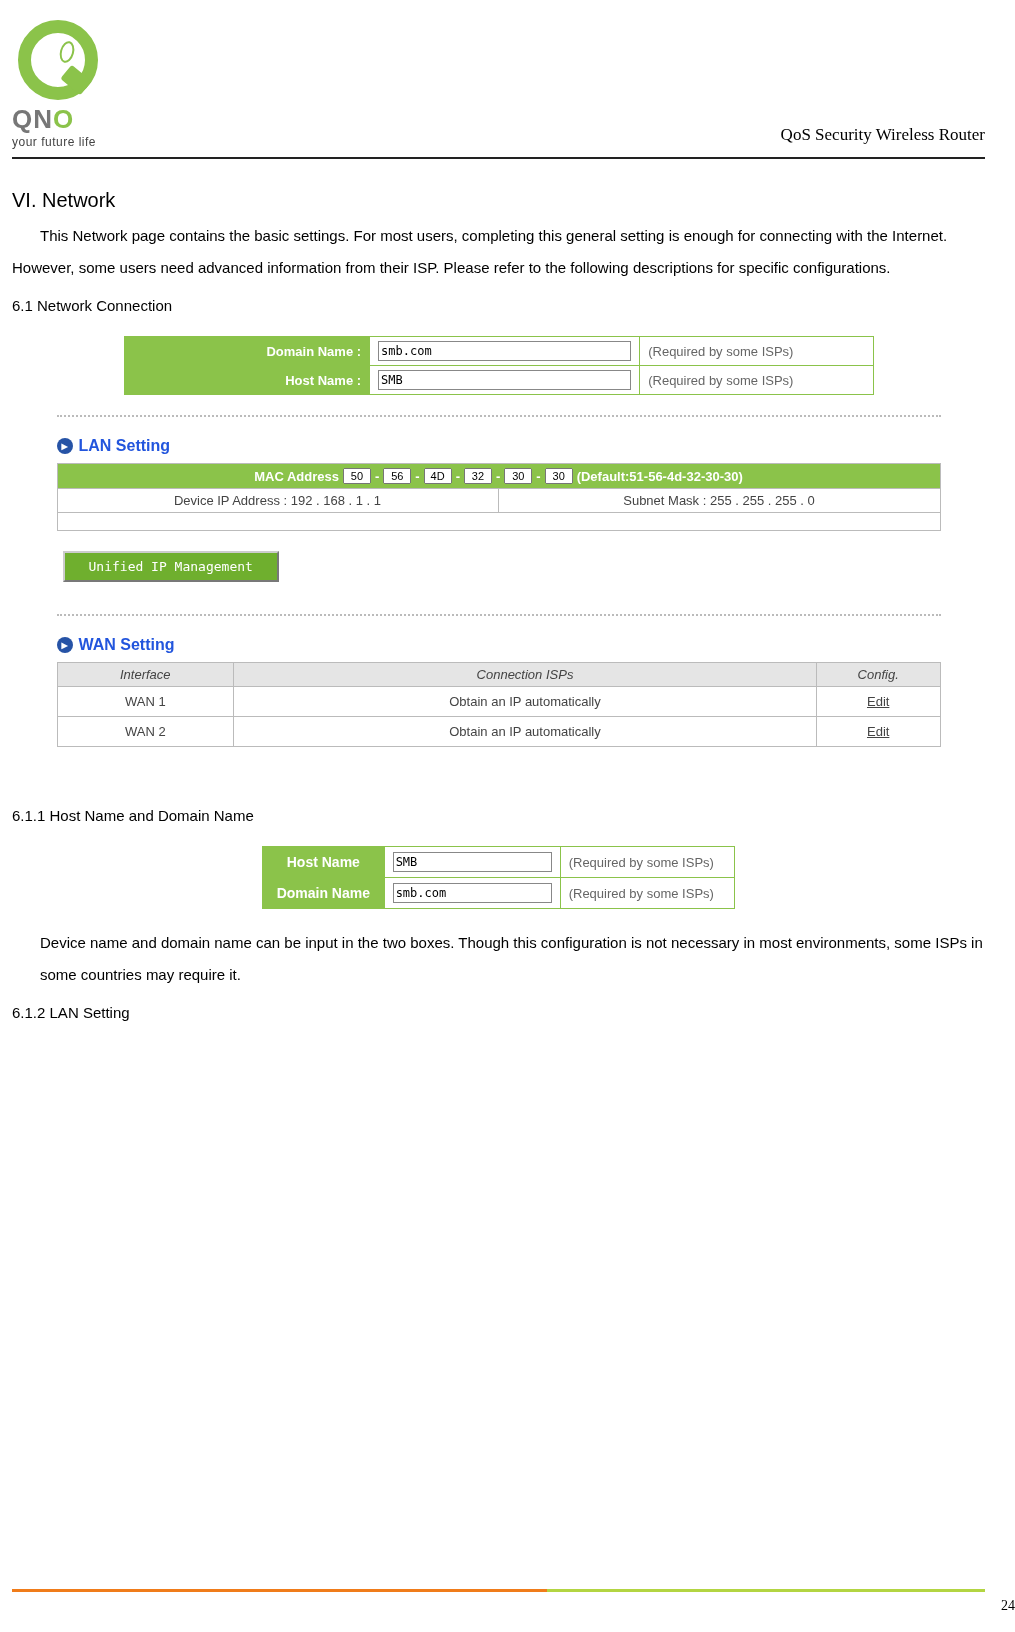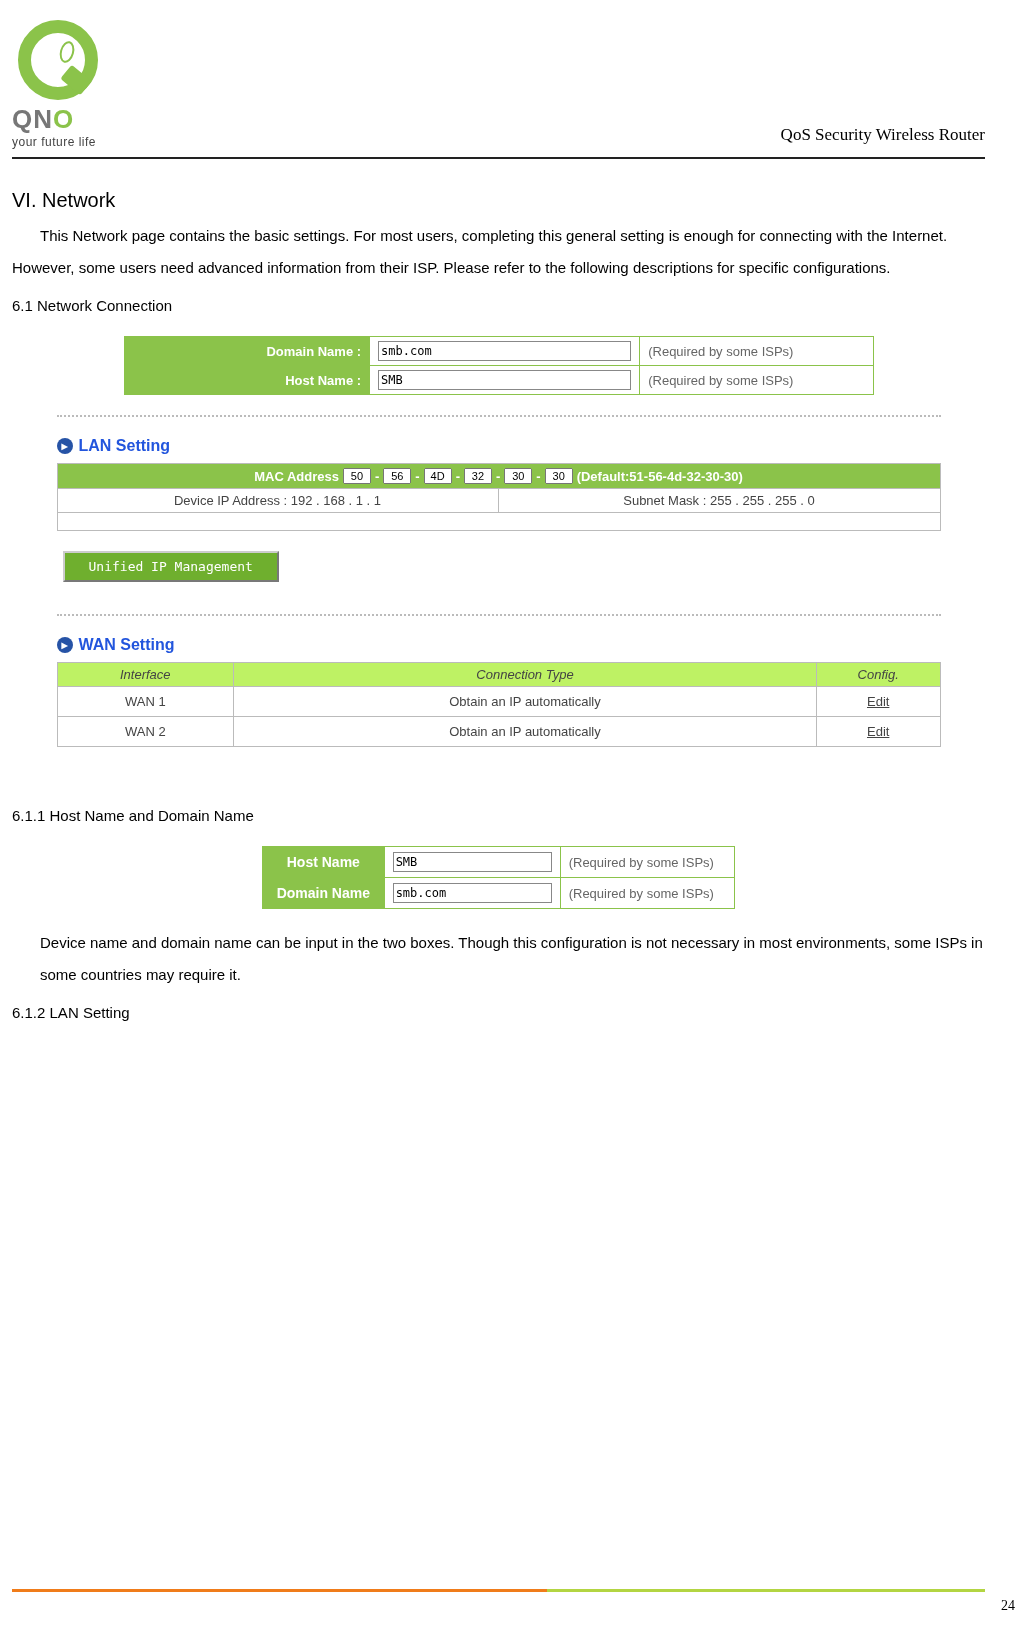--- a/index.html
+++ b/index.html
@@ -60,21 +60,21 @@
   .lan-box { border: 1px solid #bbb; margin: 8px; }
   .lan-top { background: #8bc34a; color: #fff; font-weight: bold; padding: 4px 8px; display: flex; align-items: center; justify-content: center; gap: 4px; flex-wrap: wrap; }
   .lan-top input { width: 28px; text-align: center; font-size: 11px; height: 16px; }
   .lan-row { display: grid; grid-template-columns: 1fr 1fr; }
   .lan-cell { border-top: 1px solid #bbb; border-right: 1px solid #bbb; padding: 4px 8px; text-align: center; color: #444; }
   .lan-full { border-top: 1px solid #bbb; padding: 4px 8px; text-align: center; color: #444; }
   .lan-empty { border-top: 1px solid #bbb; height: 18px; }
   .unified-btn { display: inline-block; background: #6faf2e; color: #fff; font-family: monospace; font-size: 13px; padding: 6px 24px; margin: 12px 14px; border: 2px outset #ccc; }
   
   .wan-table { width: calc(100% - 16px); margin: 8px; border-collapse: collapse; border: 1px solid #bbb; }
-  .wan-table th { background: #bef264; border: 1px solid #bbb; padding: 4px; color: #444; font-weight: normal; font-style: italic; }
+  .wan-table th { background: #e5e5e5; border: 1px solid #bbb; padding: 4px; color: #444; font-weight: normal; font-style: italic; }
   .wan-table td { border: 1px solid #bbb; padding: 7px 6px; text-align: center; color: #444; }
   .wan-edit { text-decoration: underline; }
   
   .hd2-table { width: 473px; margin: 10px auto 18px auto; border-collapse: collapse; border: 1px solid #8bc34a; }
   .hd2-table td { border: 1px solid #8bc34a; padding: 5px 8px; vertical-align: middle; }
   .hd2-label { background: #8bc34a; color: #fff; text-align: center; font-weight: bold; width: 130px; }
   .hd2-input input { width: 100%; height: 20px; border: 1px solid #888; font-family: monospace; font-size: 12px; }
   .pgfooter { position: absolute; left: 0; right: 0; bottom: 18px; }
   .footline { height: 3px; background: linear-gradient(to right,#f07c1a,#f07c1a 55%,#b3d542 55%, #b3d542); margin: 0 30px 6px 12px;}
   .pgnum { text-align: right; font-size: 14px; font-family: "Times New Roman", serif;}
@@ -152,21 +152,21 @@
 
     <div class="sect-header">
       <span class="bullet-icon"></span>
       <span>WAN Setting</span>
     </div>
 
     <table class="wan-table">
       <tbody>
           <tr>
         <th style="width:20%">Interface</th>
-        <th>Connection Type</th>
+        <th>Connection ISPs</th>
         <th style="width:14%">Config.</th>
       </tr>
       <tr>
         <td>WAN 1</td>
         <td>Obtain an IP automatically</td>
         <td><span class="wan-edit">Edit</span></td>
       </tr>
       <tr>
         <td>WAN 2</td>
         <td>Obtain an IP automatically</td>

